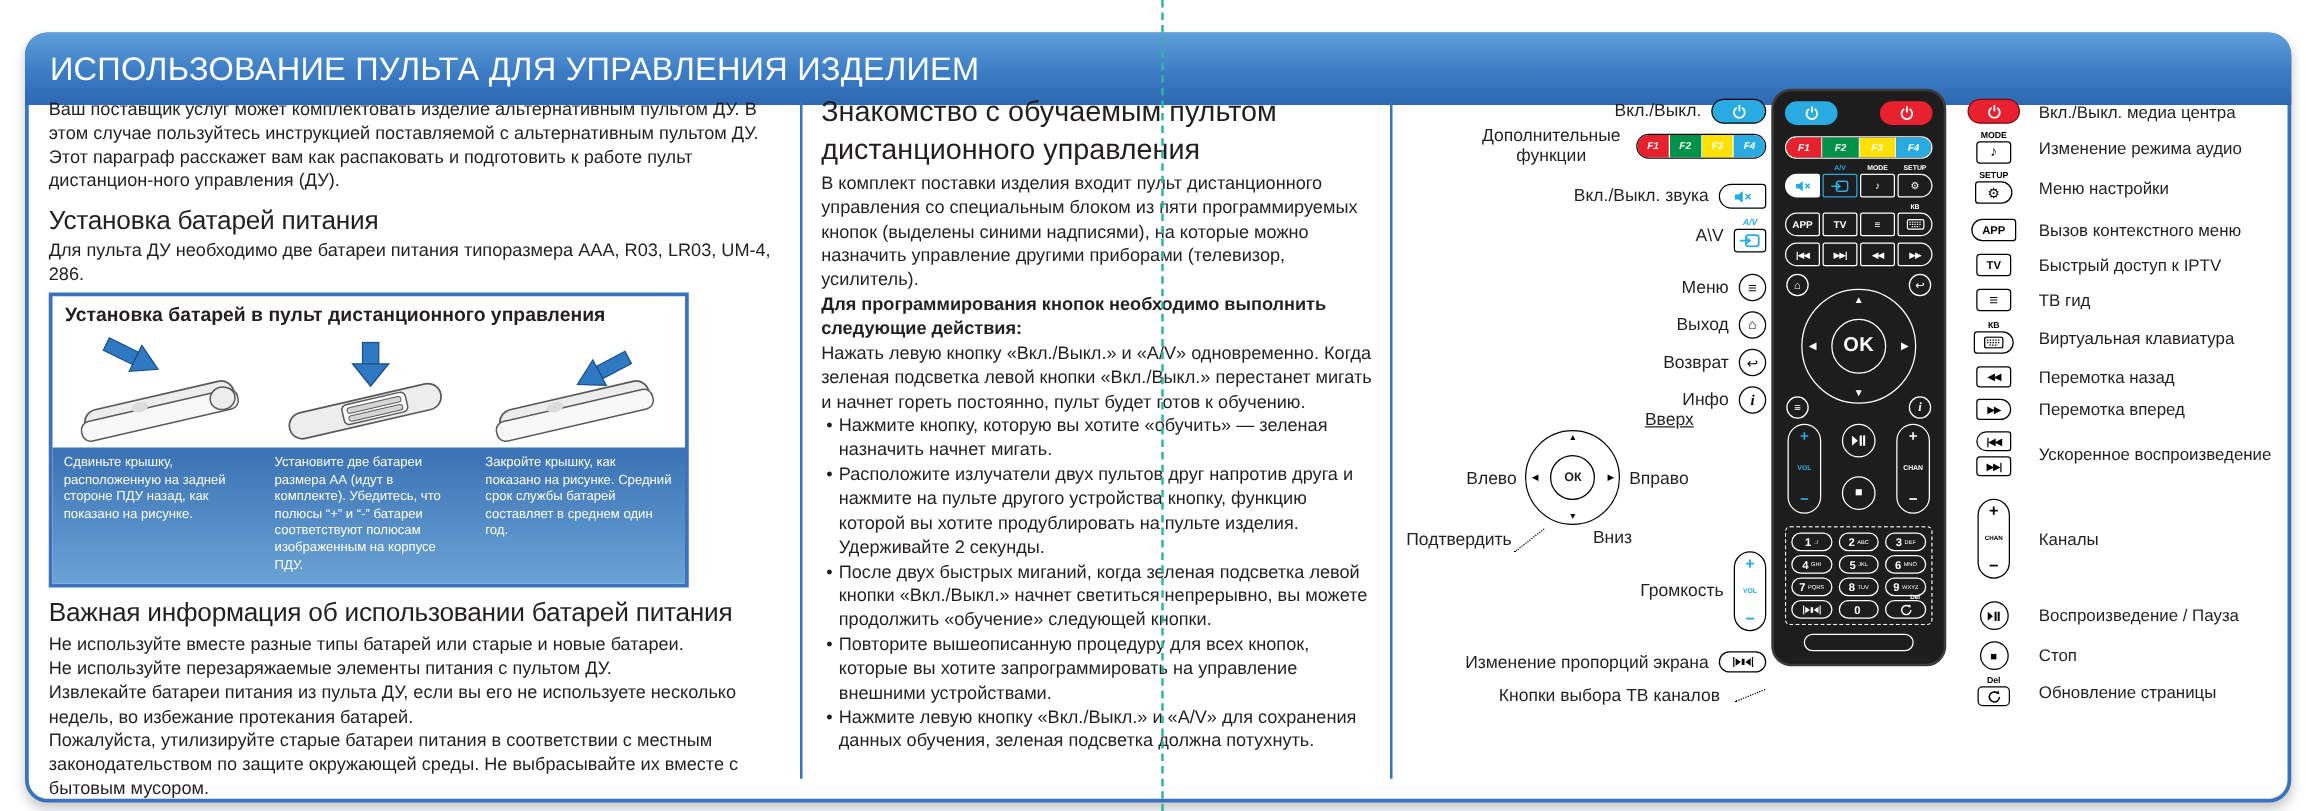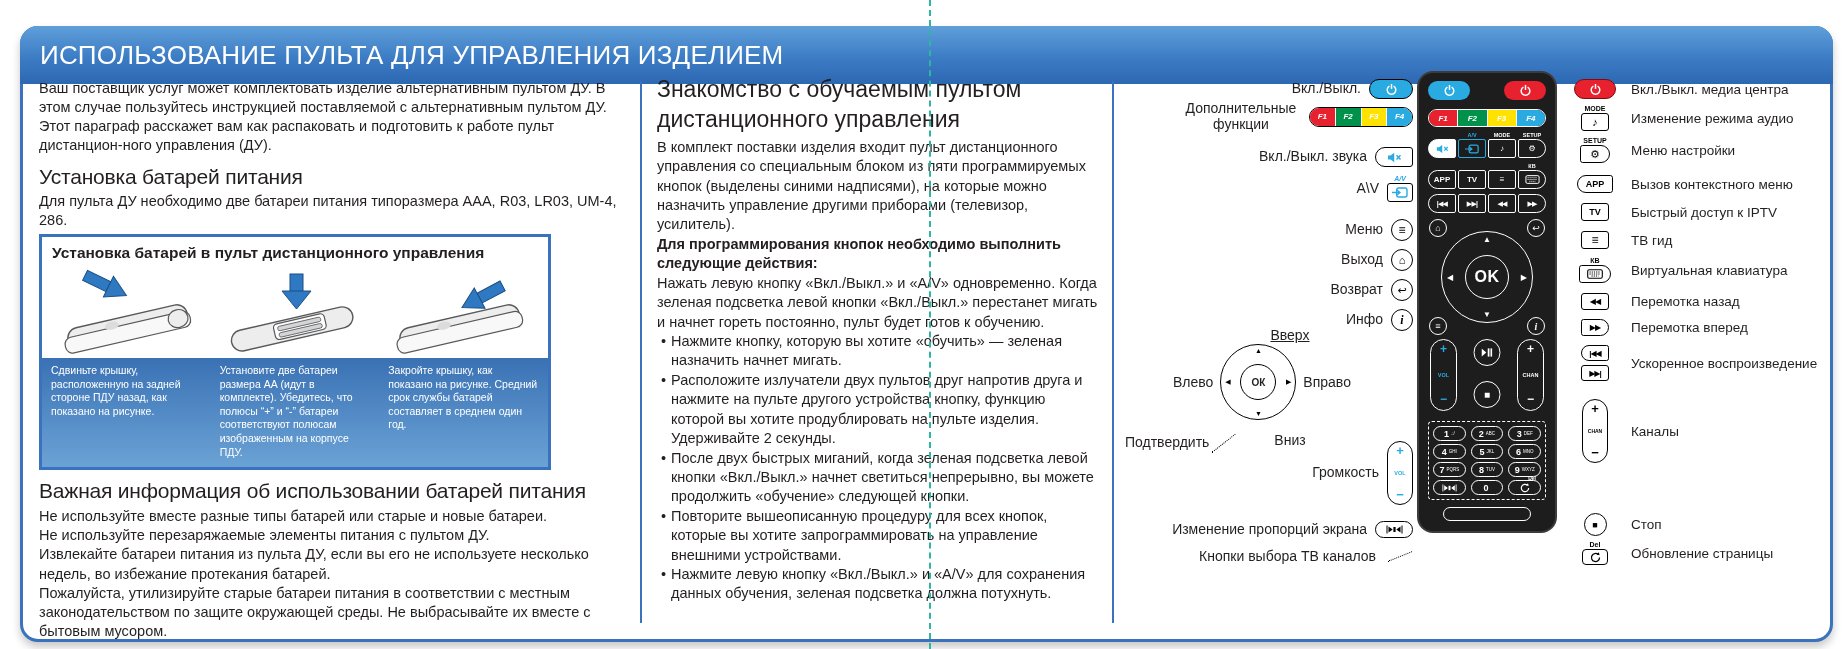--- a/index.html
+++ b/index.html
@@ -81,34 +81,34 @@
   .lrocker .sym { font-size:13px; line-height:.8; }
   .lrocker .rl { font-size:5.5px; }
   .krocker { width:26px; height:64px; border:1.5px solid #000; border-radius:13px;
     background:#fff; display:flex; flex-direction:column; align-items:center;
     justify-content:space-between; padding:4px 0; color:#000; font-weight:bold; }
   .krocker .sym { font-size:13px; line-height:.8; }
   .krocker .rl { font-size:5px; }
 
   
   .dpad-mini { position:absolute; top:258px; left:48px; width:236px; font-size:14px; }
-  .dm-up { text-align:center; margin-left:52px; width:130px;text-decoration:underline; }
+  .dm-up { text-align:right; margin-left:52px; width:130px;text-decoration:underline; }
   .dm-mid { display:flex; align-items:center; gap:7px; margin-top:1px; }
   .dm-circle { position:relative; width:76px; height:76px; border:1.5px solid #000;
     border-radius:50%; flex:none; }
   .dm-ok { position:absolute; left:50%; top:50%; transform:translate(-50%,-50%);
     width:36px; height:36px; border:1.5px solid #000; border-radius:50%;
     display:flex; align-items:center; justify-content:center;
     font-size:10px; font-weight:bold; }
   .dm-ar { position:absolute; font-size:7px; color:#000; }
   .dm-ar.u { left:50%; top:2px; transform:translateX(-50%); }
   .dm-ar.d { left:50%; bottom:2px; transform:translateX(-50%); }
   .dm-ar.l { left:4px; top:50%; transform:translateY(-50%); }
   .dm-ar.r { right:4px; top:50%; transform:translateY(-50%); }
-  .dm-down { margin-left:52px; width:130px; text-align:center; margin-top:12px; }
+  .dm-down { margin-left:52px; width:130px; text-align:center; margin-top:1px; }
   .dm-confirm { position:absolute; left:-48px; bottom:-2px; white-space:nowrap; }
   .leader { display:inline-block; width:30px; border-top:1.6px dotted #000;
     transform:rotate(-38deg) translateY(-4px); margin-left:2px; }
   .leader2 { display:inline-block; width:26px; border-top:1.6px dotted #000;
     transform:rotate(-22deg); margin-left:3px; }
 
   
   .remote { position:absolute; left:292px; top:2px; width:140px; height:462px;
     background:#1d1d1d; border:2px solid #3c3c3c; border-radius:16px;
     padding:8px 9px 6px; color:#fff; display:flex; flex-direction:column; }
@@ -657,20 +657,32 @@
       <div class="rrow" style="top:330px">
         <span class="icoslot">
             <span class="krocker">
           <span class="sym">+</span>
           <span class="rl">CHAN</span>
           <span class="sym">−</span>
         </span>
           </span>
         <span>Каналы</span>
       </div>
+      <div class="rrow" style="top:412px">
+        <span class="icoslot">
+            <span class="ob circ" style="width:23px;height:23px">
+          <svg width="10" height="8" viewBox="0 0 12 9" fill="currentColor">
+                <path d="M0 0l5.2 4.5L0 9z"></path>
+                <rect x="6.8" y="0" width="1.9" height="9"></rect>
+                <rect x="9.8" y="0" width="1.9" height="9"></rect>
+              </svg>
+        </span>
+          </span>
+        <span>Воспроизведение / Пауза</span>
+      </div>
       <div class="rrow" style="top:444px">
         <span class="icoslot">
             <span class="ob circ" style="width:23px;height:23px;font-size:9px">
               <span>■</span>
             </span>
           </span>
         <span>Стоп</span>
       </div>
       <div class="rrow" style="top:472px">
         <span class="icoslot">

